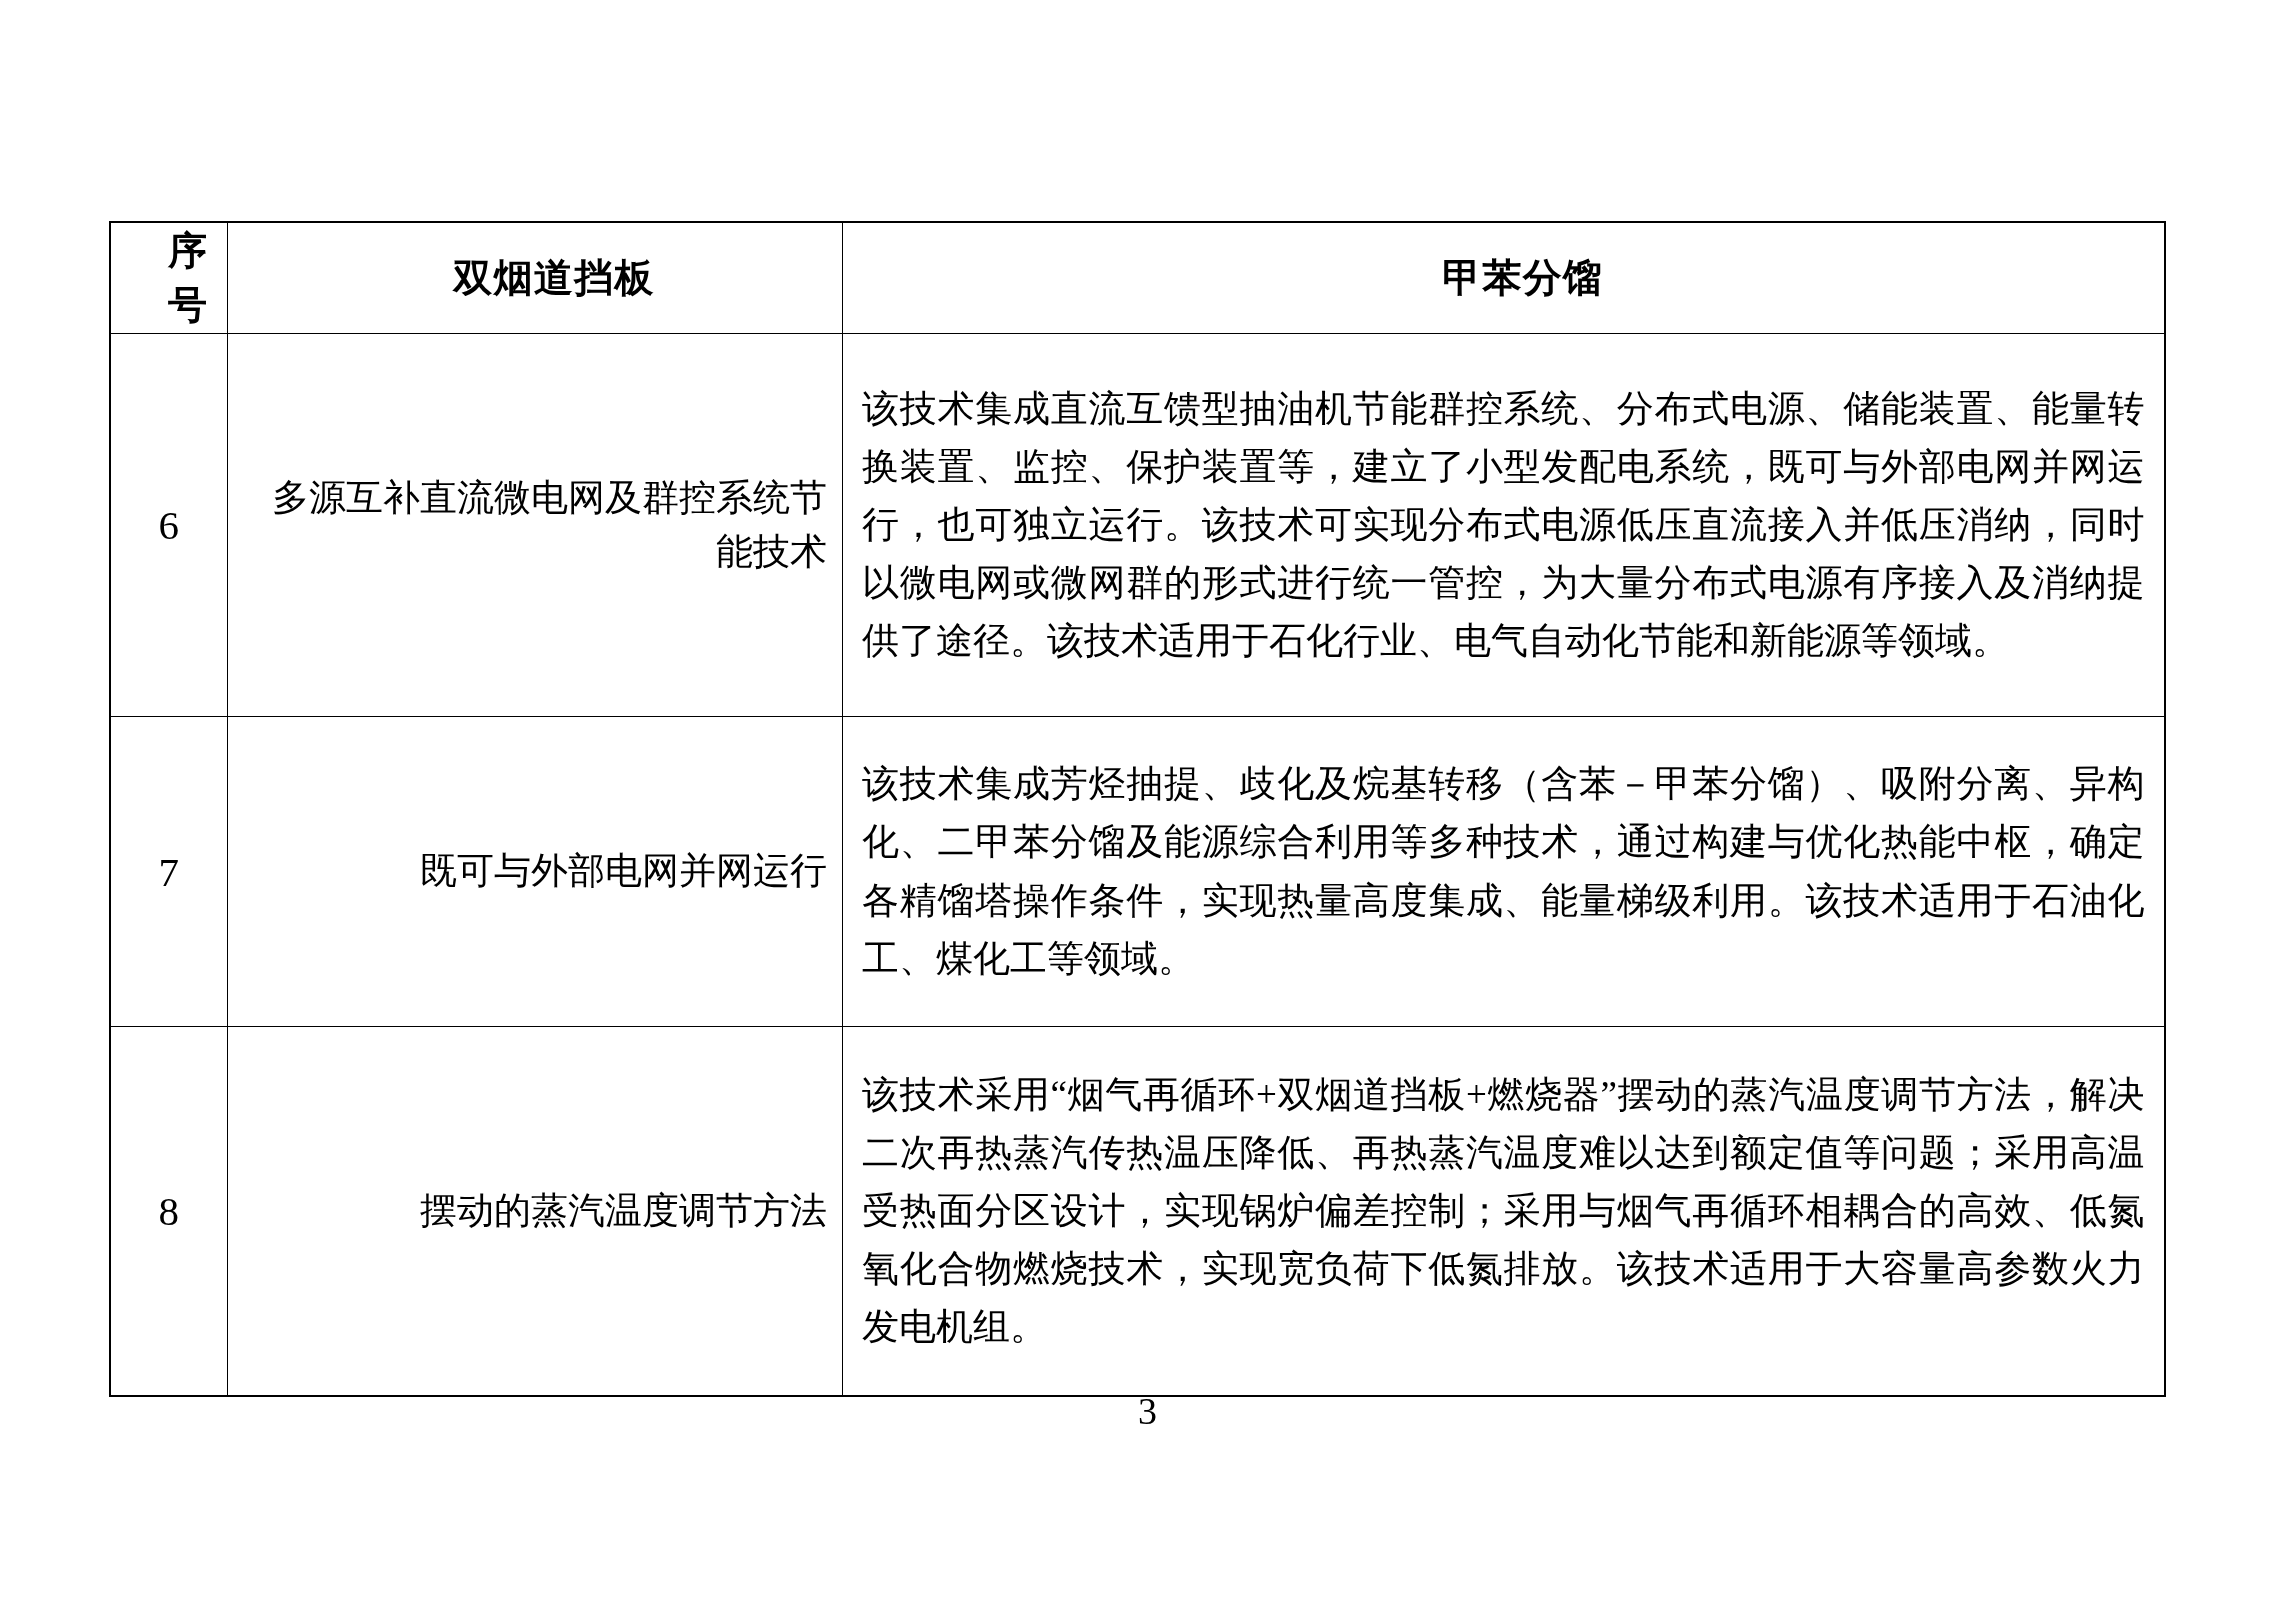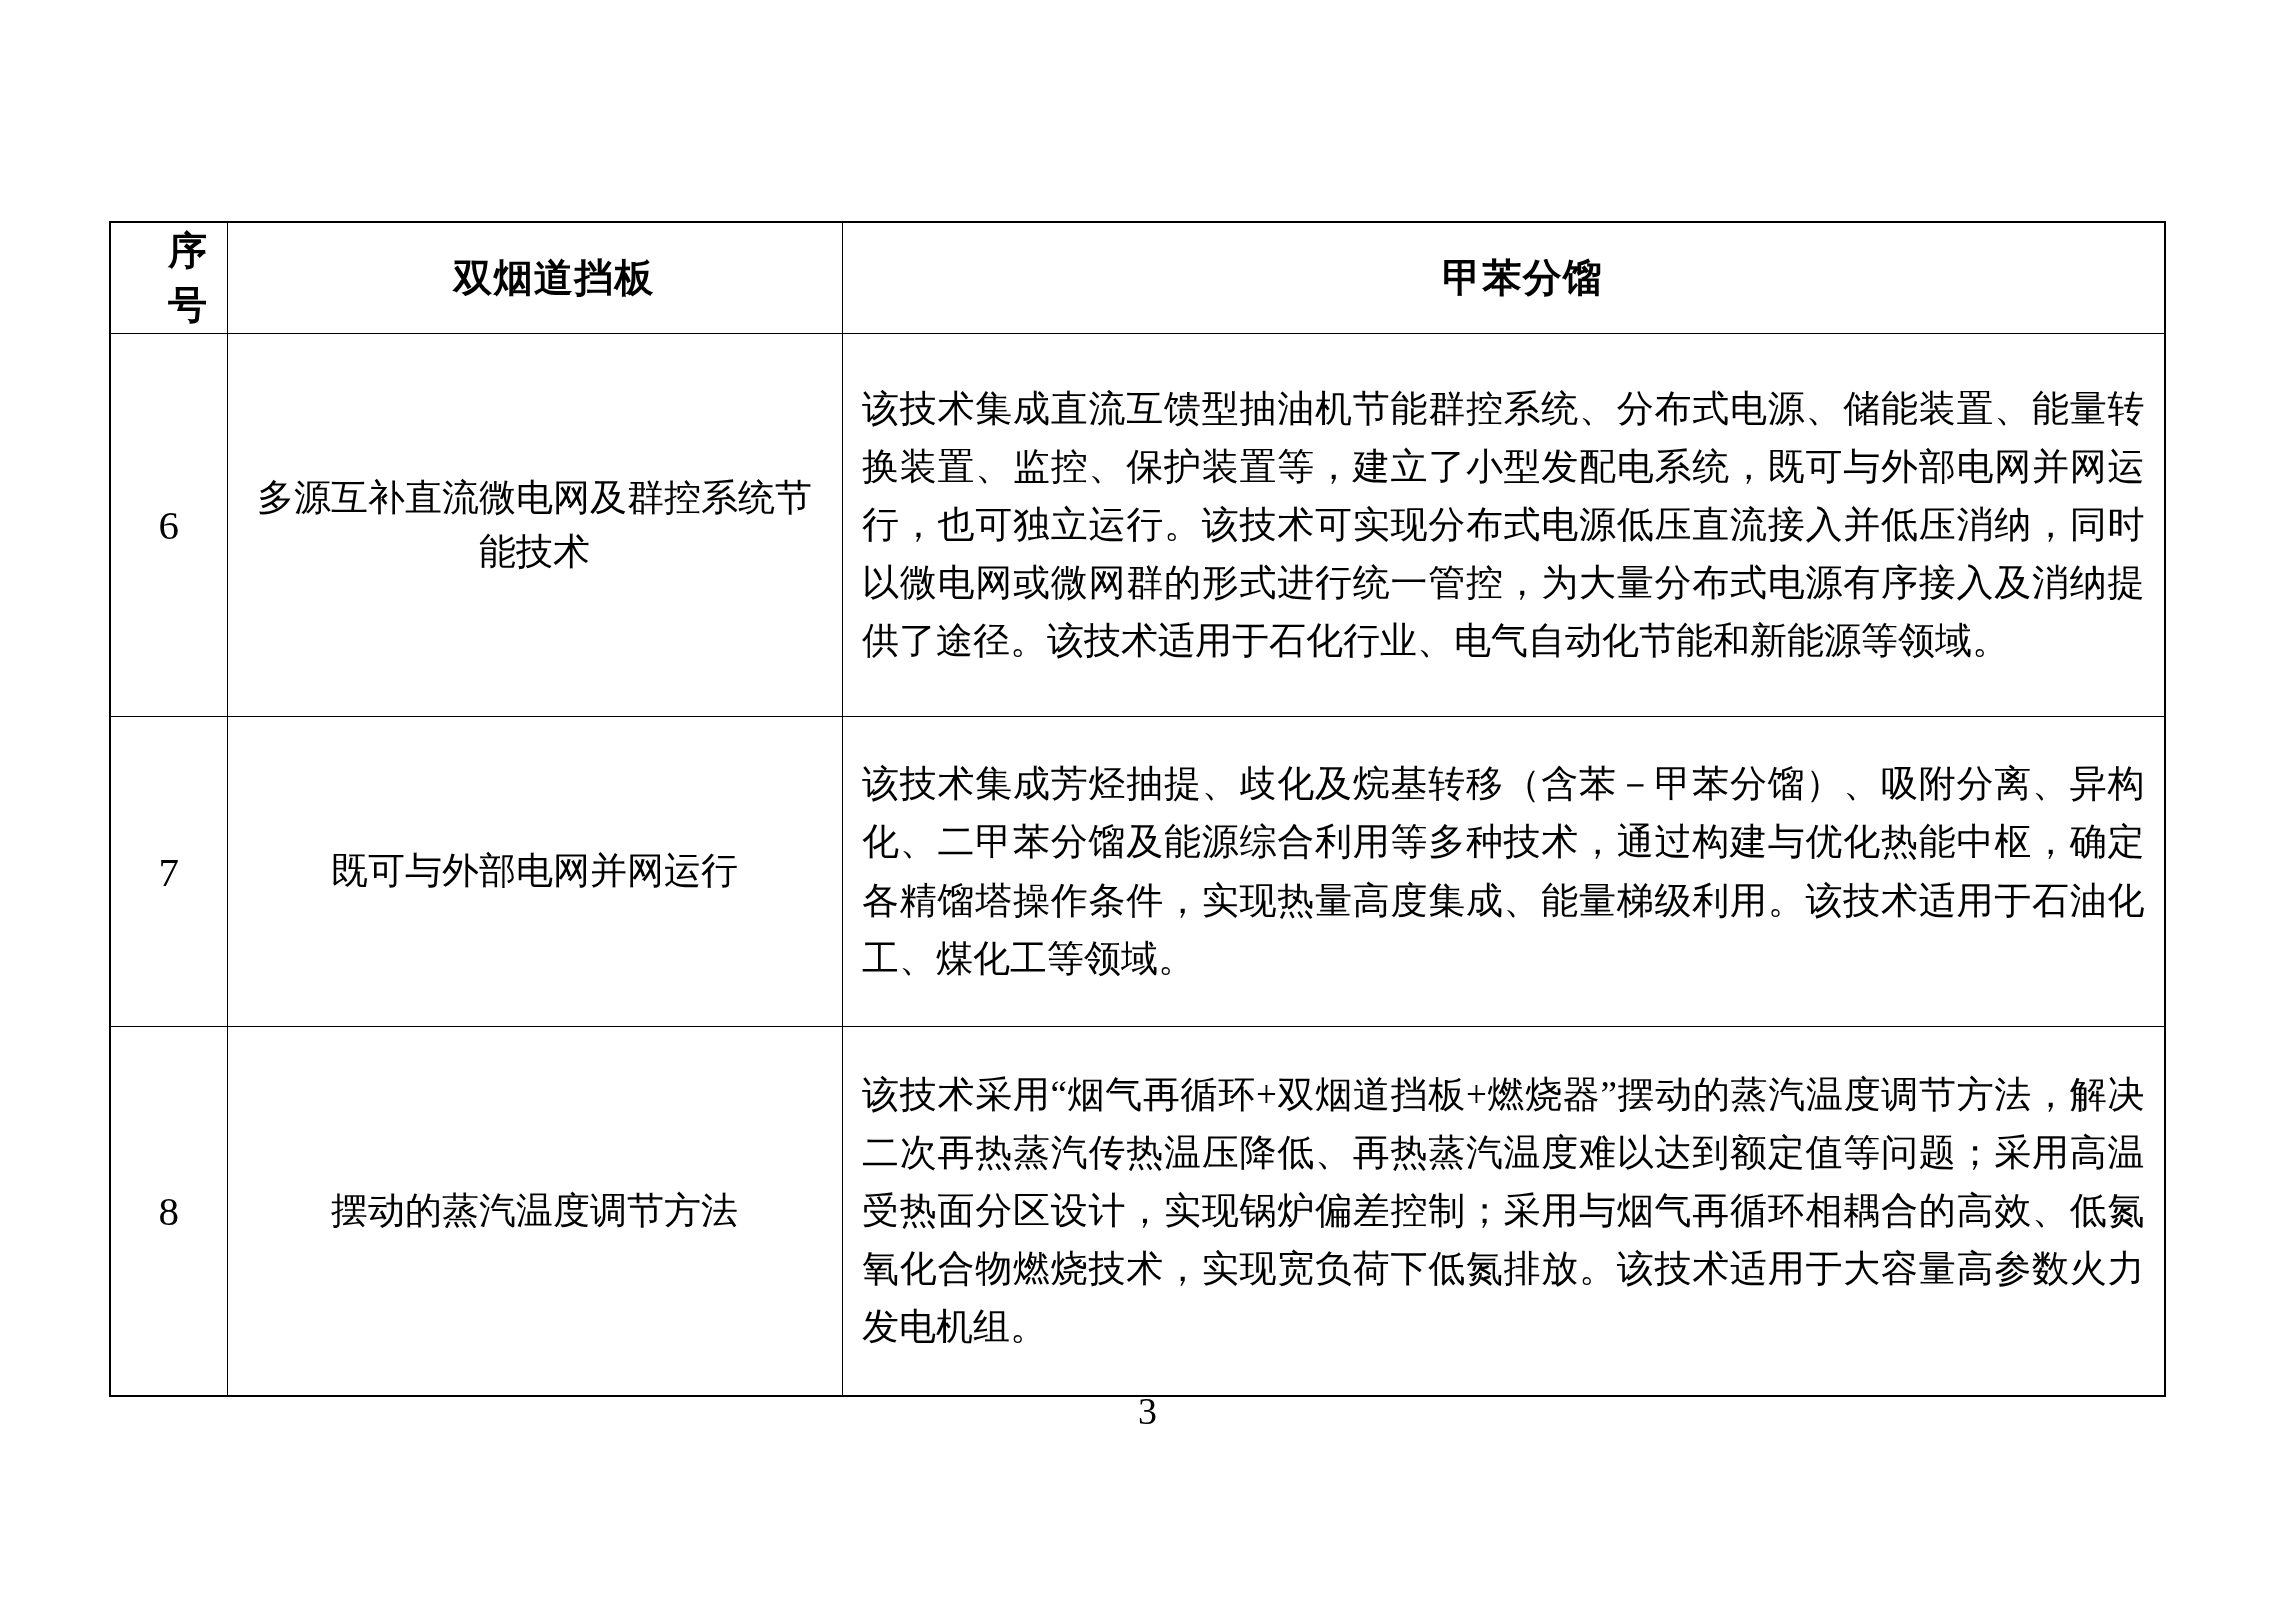--- a/index.html
+++ b/index.html
@@ -46,21 +46,21 @@
     letter-spacing: 1.3px;
     padding-left: 40px;
   }
   td.cell-no {
     font-size: 41px;
     text-align: center;
   }
   td.cell-name {
     font-size: 37px;
     line-height: 1.46;
-    text-align: center;
+    text-align: right;
     padding: 0 14.4px;
   }
   td.cell-desc {
     font-size: 37px;
     line-height: 1.57;
     text-align: justify;
     text-justify: inter-ideograph;
     padding: 0 19.6px;
   }
   .page-number {

